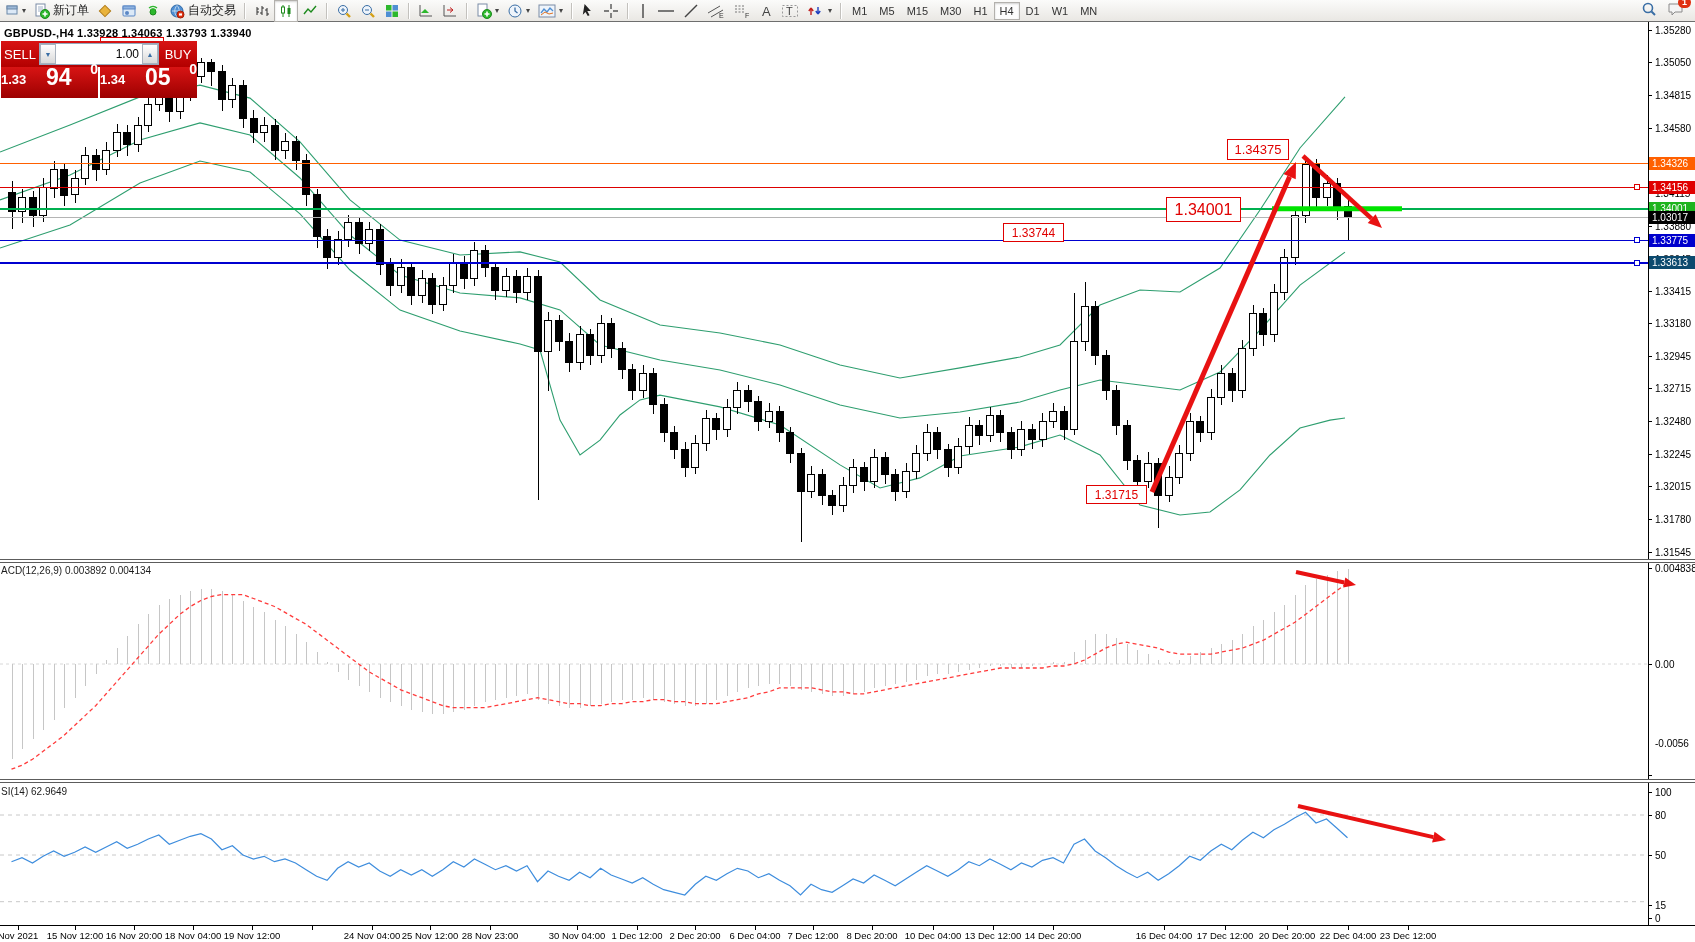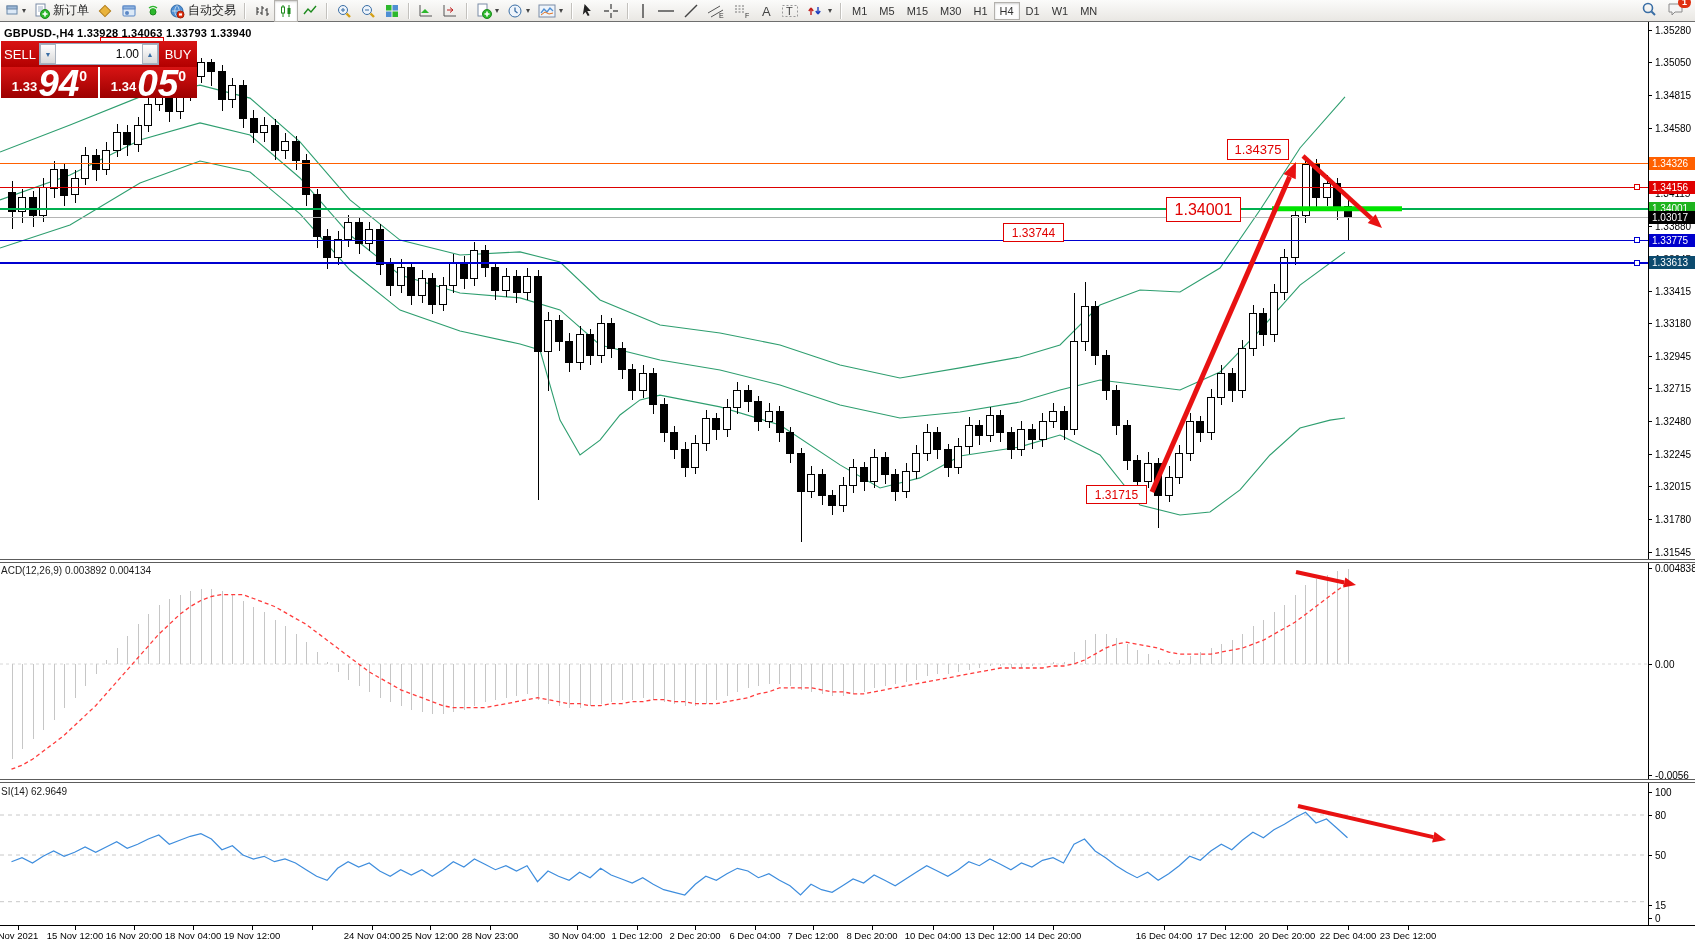--- a/index.html
+++ b/index.html
@@ -35,24 +35,24 @@
     justify-content:center;z-index:35;white-space:nowrap;}
   
   .qp{position:absolute;left:1px;top:41px;width:196px;z-index:45;color:#fff;}
   .qp-top{display:flex;height:26px;background:linear-gradient(#d81414,#b30000);align-items:center;}
   .qbtn{flex:1;font-size:13px;font-weight:normal;text-align:center;}
   .vol{width:120px;height:22px;background:#fff;border:1px solid #96a8bc;display:flex;align-items:center;box-sizing:border-box;flex:none;}
   .volnum{flex:1;text-align:right;color:#000;font-size:12px;padding-right:3px;}
   .spin{width:16px;height:20px;background:linear-gradient(#ffffff,#d9d9d9);border:1px solid #a9b2bd;color:#3a6ea5;
     font-size:7px;display:flex;align-items:center;justify-content:center;box-sizing:border-box;flex:none;}
   .qp-bottom{display:flex;height:31px;}
-  .half{flex:1;background:linear-gradient(#d81414,#9d0000);display:flex;align-items:flex-end;justify-content:center;padding-bottom:1px;}
+  .half{flex:1;background:linear-gradient(#d81414,#9d0000);display:flex;align-items:flex-end;justify-content:space-between;padding-bottom:8px;}
   .half+.half{margin-left:2px;}
   .q-small{font-size:13px;font-weight:bold;margin:0 1px 3px 0;}
-  .q-big{font-size:37px;font-weight:bold;line-height:26px;font-style:italic;}
+  .q-big{font-size:23px;font-weight:bold;line-height:26px;}
   .q-sup{font-size:14px;font-weight:bold;margin-bottom:13px;}
 </style>
 </head>
 <body>
 
 <div class="toolbar">
   <span class="tb-btn">
     <svg width="13" height="13">
         <rect x="1" y="2" width="10" height="8" fill="#dce9f7" stroke="#6b88a8"></rect>
         <rect x="1" y="2" width="10" height="3" fill="#9db9d8" stroke="#6b88a8"></rect>
@@ -765,21 +765,21 @@
     <div class="ptick" style="top: 481px;">1.32015</div>
     <div class="pmark" style="top: 519px;"></div>
     <div class="ptick" style="top: 514px;">1.31780</div>
     <div class="pmark" style="top: 552px;"></div>
     <div class="ptick" style="top: 547px;">1.31545</div>
     <div class="pmark" style="top: 568px;"></div>
     <div class="ptick" style="top: 563px;">0.004838</div>
     <div class="pmark" style="top: 664px;"></div>
     <div class="ptick" style="top: 659px;">0.00</div>
     <div class="pmark" style="top: 775px;"></div>
-    <div class="ptick" style="top: 770px;">-0.0056</div>
+    <div class="ptick" style="top: 738px;">-0.0056</div>
     <div class="pmark" style="top: 792px;"></div>
     <div class="ptick" style="top: 787px;">100</div>
     <div class="pmark" style="top: 815px;"></div>
     <div class="ptick" style="top: 810px;">80</div>
     <div class="pmark" style="top: 855px;"></div>
     <div class="ptick" style="top: 850px;">50</div>
     <div class="pmark" style="top: 905px;"></div>
     <div class="ptick" style="top: 900px;">15</div>
     <div class="pmark" style="top: 918px;"></div>
     <div class="ptick" style="top: 913px;">0</div>

